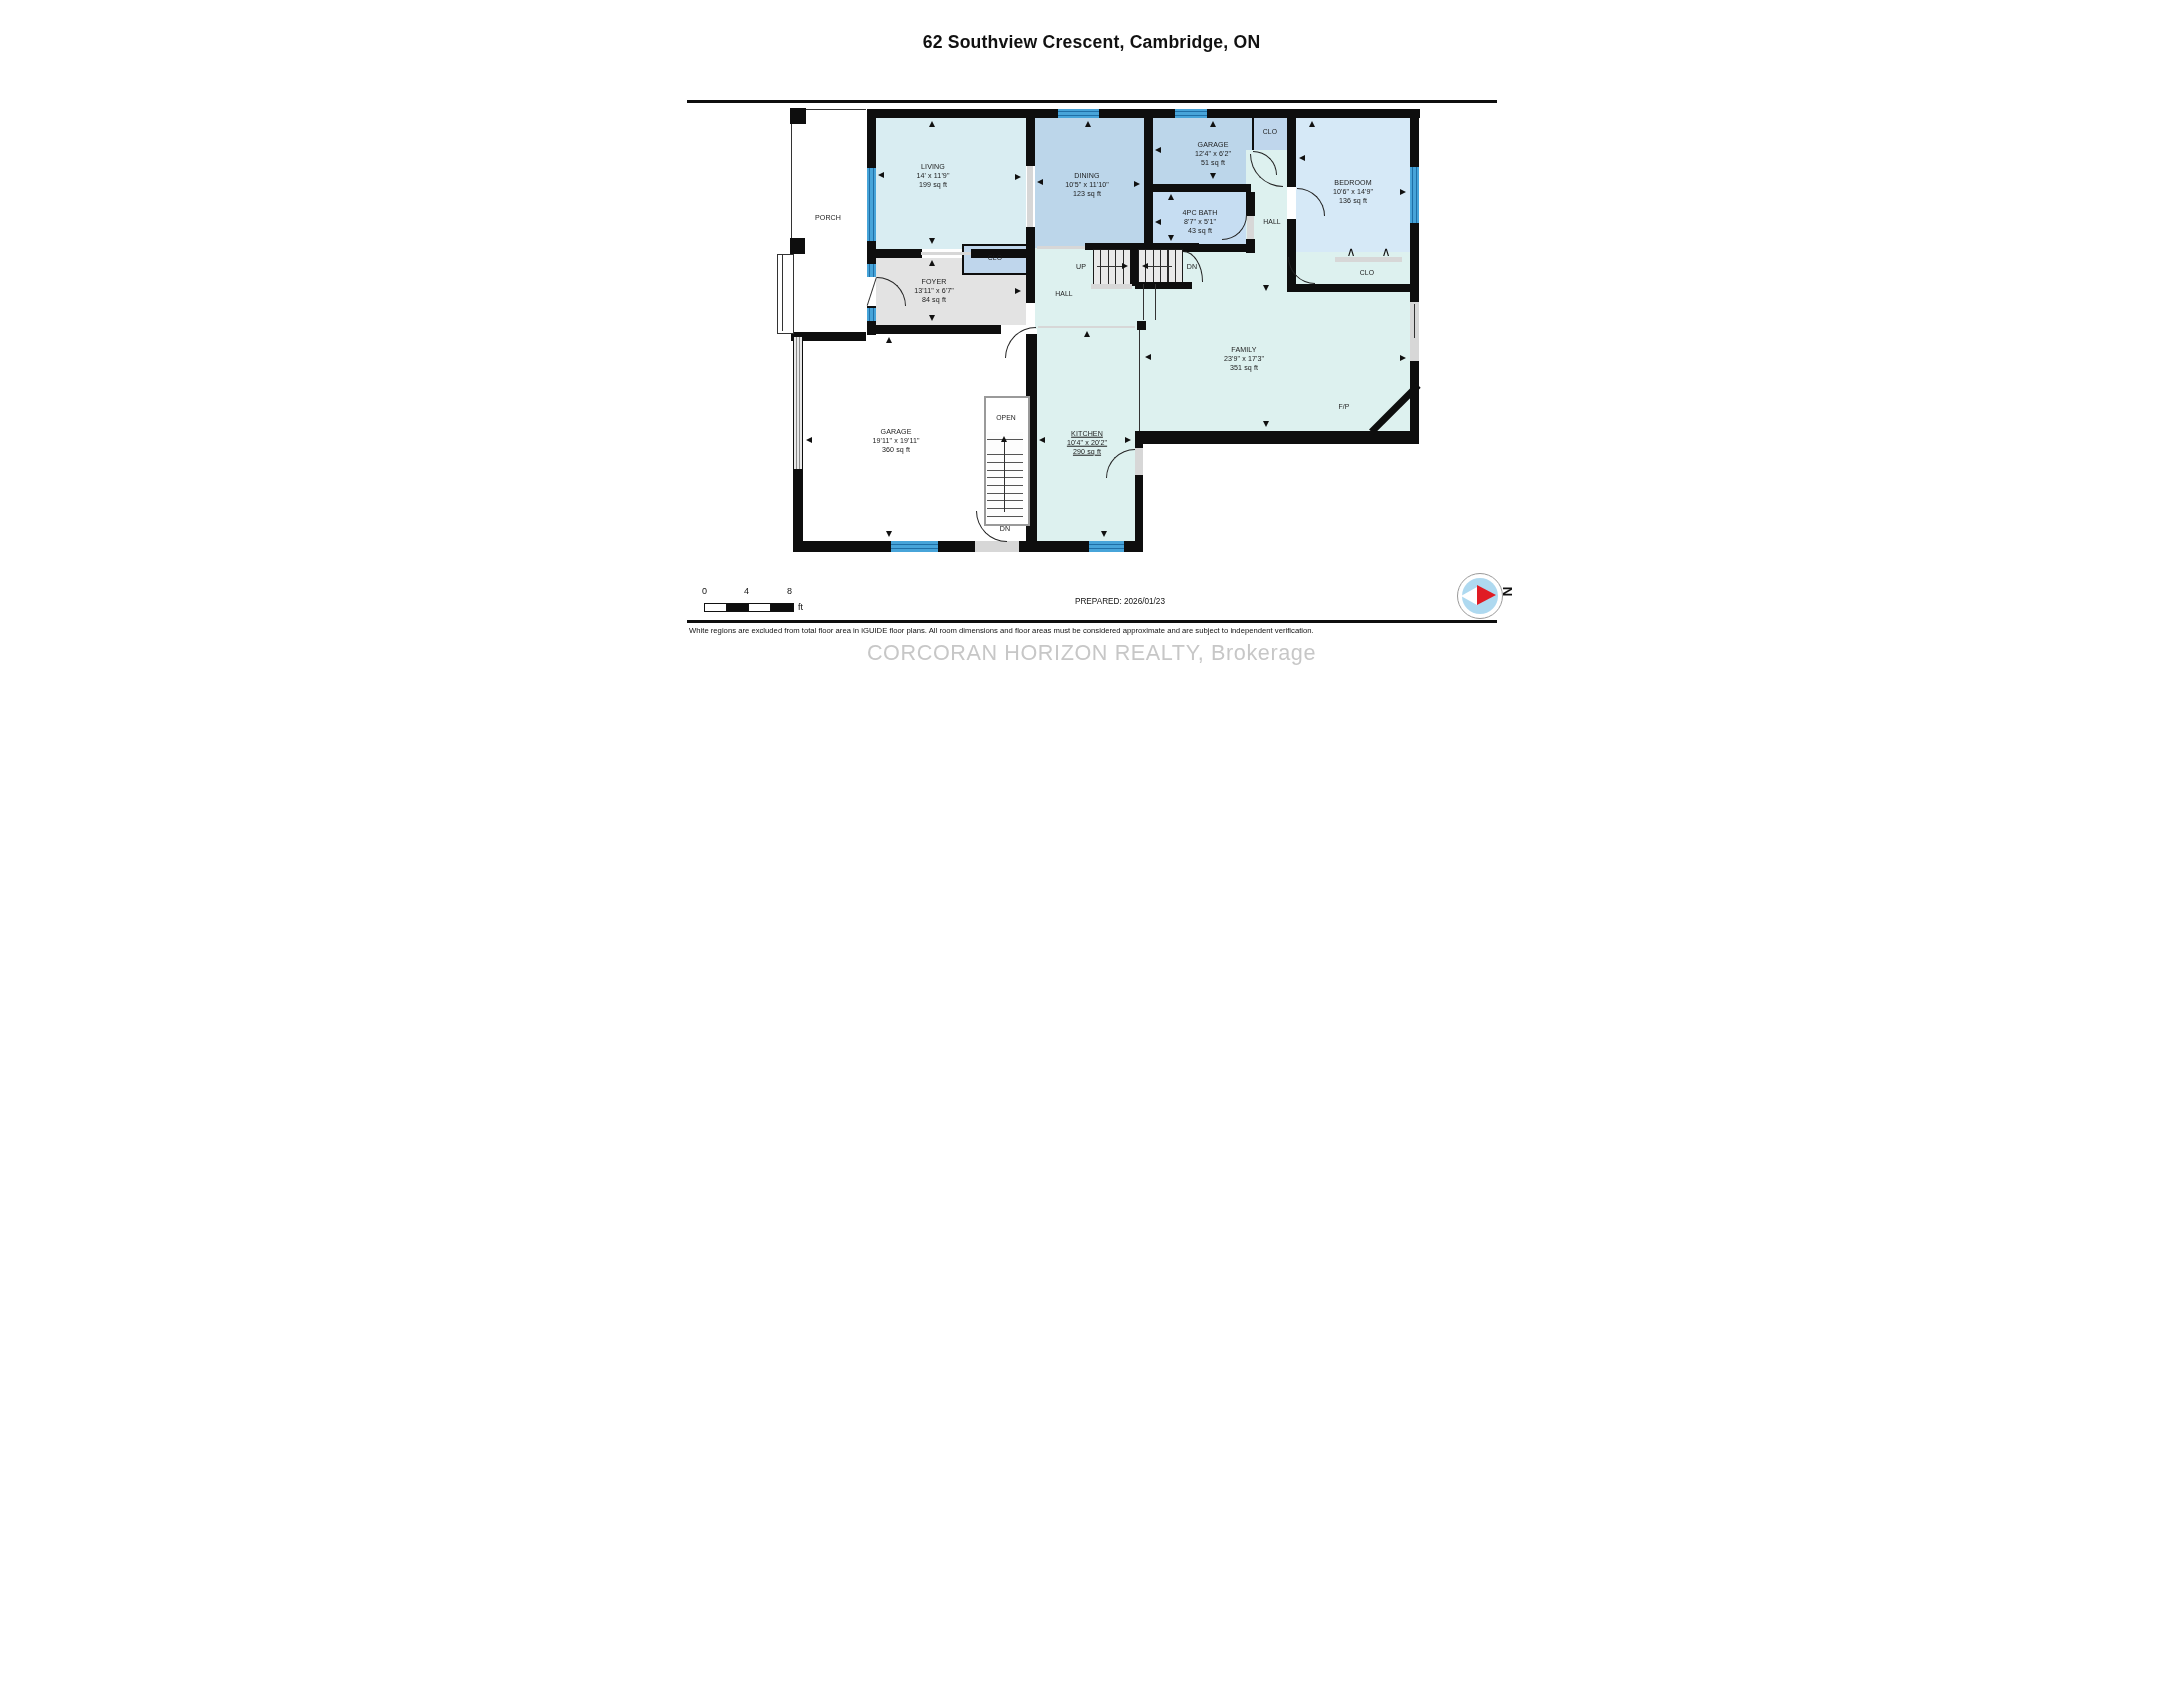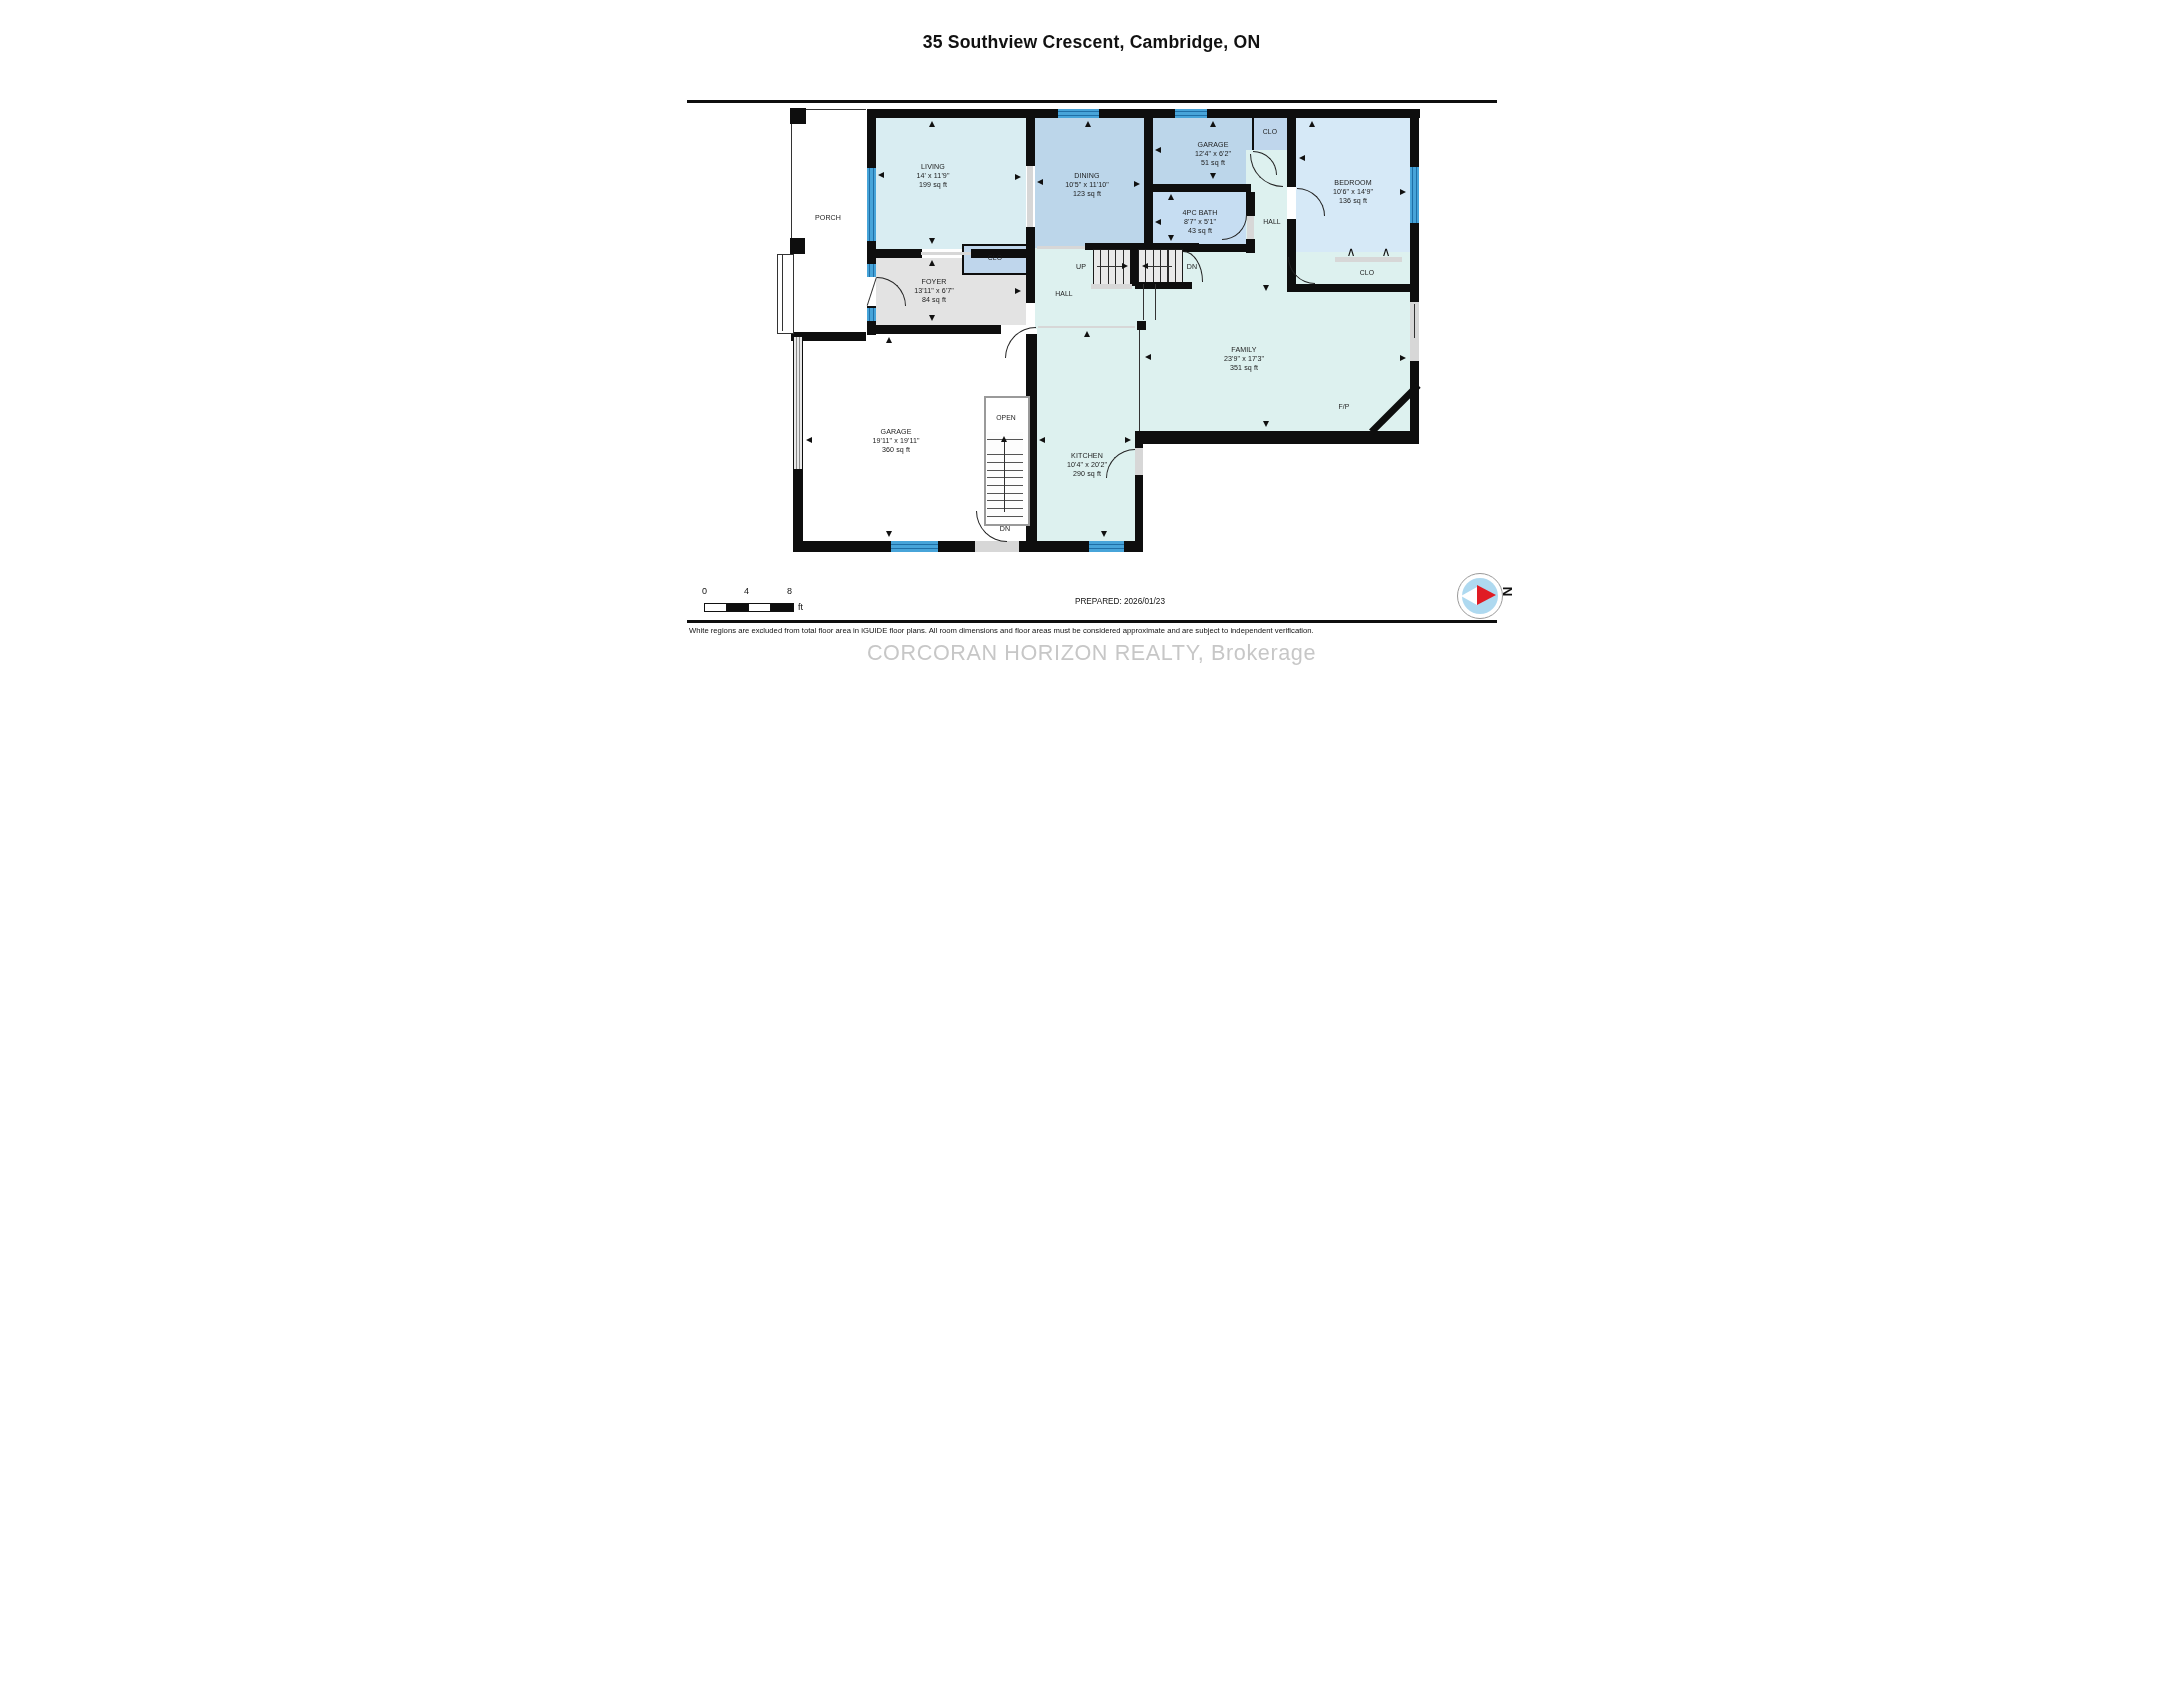--- a/index.html
+++ b/index.html
@@ -40,21 +40,21 @@
   #compass .inner{position:absolute;left:4px;top:4px;width:36px;height:36px;border-radius:50%;background:#aed9f0;}
   #compass .tailW{position:absolute;left:3.4px;top:13px;width:0;height:0;border-top:9px solid transparent;border-bottom:9px solid transparent;border-right:16px solid #fff;}
   #compass .headR{position:absolute;left:19px;top:11.4px;width:0;height:0;border-top:10.8px solid transparent;border-bottom:10.8px solid transparent;border-left:19.3px solid #e01b24;}
   #compass-n{position:absolute;left:848px;top:584px;font-size:13.6px;font-weight:bold;transform:rotate(90deg);}
 </style>
 </head>
 <body>
 
 <div id="page">
 
-  <div id="title">35 Southview Crescent, Cambridge, ON</div>
+  <div id="title">62 Southview Crescent, Cambridge, ON</div>
   <div id="rule1"></div>
   <div class="hdr" style="left:307px;top:125px;width:91px;text-align:right;font-weight:bold;">Main Floor</div>
   <div class="hdr" style="left:407px;top:125px;">Exterior Area 1482.08 sq ft</div>
   <div class="hdr" style="left:407px;top:140px;">Interior Area 1366.63 sq ft</div>
   <div class="hdr" style="left:407px;top:155px;">Excluded Area 428.26 sq ft</div>
 
   <div class="fill" style="left:221px;top:118px;width:150px;height:131px;background:#d9edf2;"></div>
   <div class="fill" style="left:380px;top:118px;width:109px;height:130px;background:#bcd6ea;"></div>
   <div class="fill" style="left:498px;top:118px;width:134px;height:66px;background:#bcd6ea;"></div>
   <div class="fill" style="left:597px;top:118px;width:35px;height:32px;background:#bfd6ec;border:2.8px solid #0e0e0e;border-top:none;border-right:none;"></div>
@@ -211,21 +211,21 @@
   <div class="lbl" style="left:340px;top:258px;font-size:6.8px;"><span>CLO</span></div>
   <div class="lbl" style="left:426px;top:267px;"><span>UP</span></div>
   <div class="lbl" style="left:537px;top:267px;"><span>DN</span></div>
   <div class="lbl" style="left:409px;top:294px;font-size:6.8px;"><span>HALL</span></div>
   <div class="lbl" style="left:589px;top:359px;">
     <div>FAMILY</div>
     <div>23'9" x 17'3"</div>
     <div>351 sq ft</div>
   </div>
   <div class="lbl" style="left:689px;top:407px;font-size:6.8px;"><span>F/P</span></div>
-  <div class="lbl" style="left:432px;top:465px;">
+  <div class="lbl" style="left:432px;top:443px;text-decoration:underline;">
     <div>KITCHEN</div>
     <div>10'4" x 20'2"</div>
     <div>290 sq ft</div>
   </div>
   <div class="lbl" style="left:241px;top:441px;">
     <div>GARAGE</div>
     <div>19'11" x 19'11"</div>
     <div>360 sq ft</div>
   </div>
   <div class="lbl" style="left:351px;top:418px;font-size:6.8px;"><span>OPEN</span></div>

